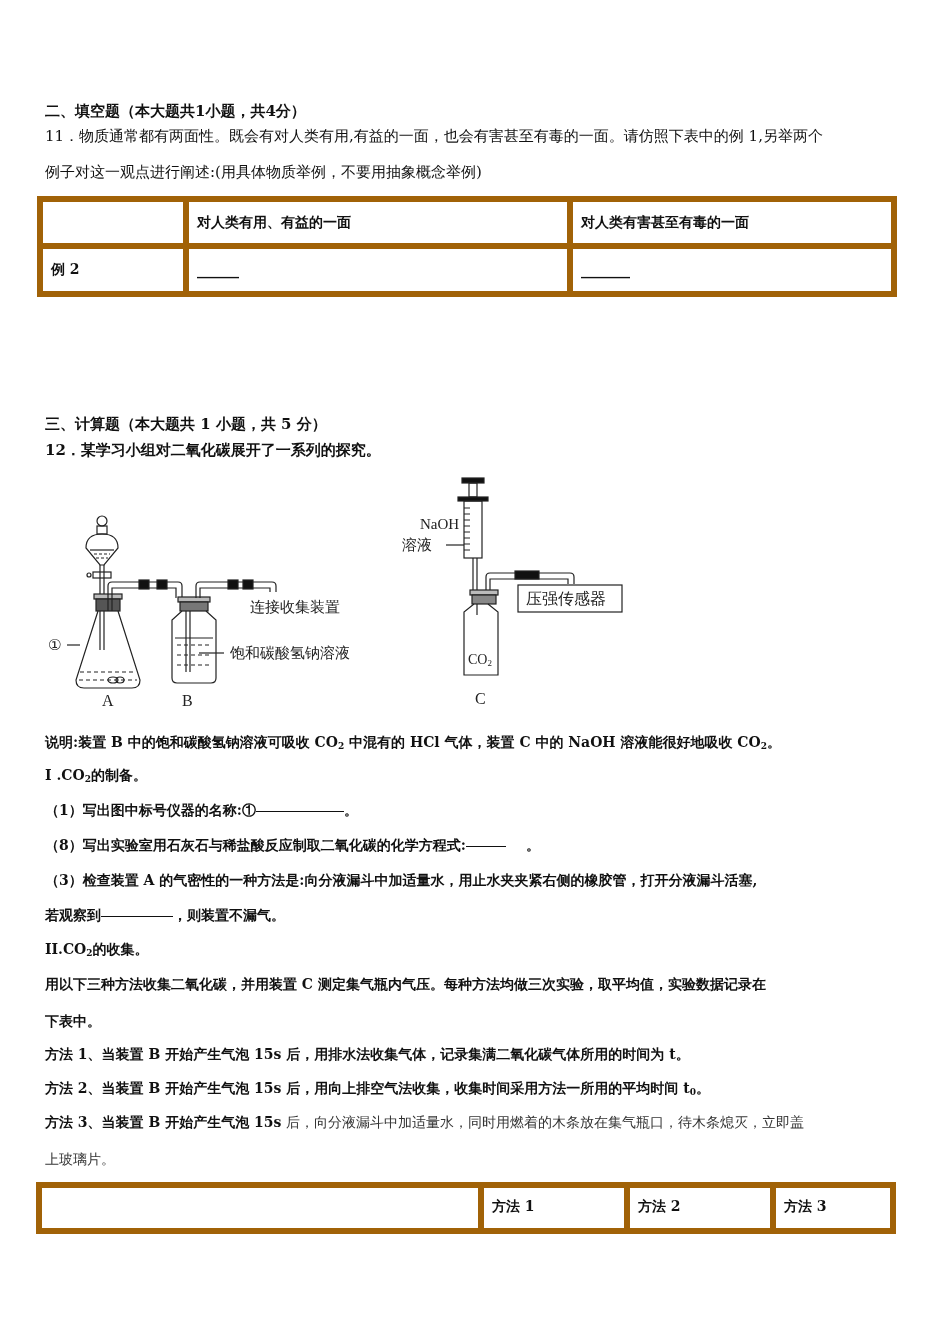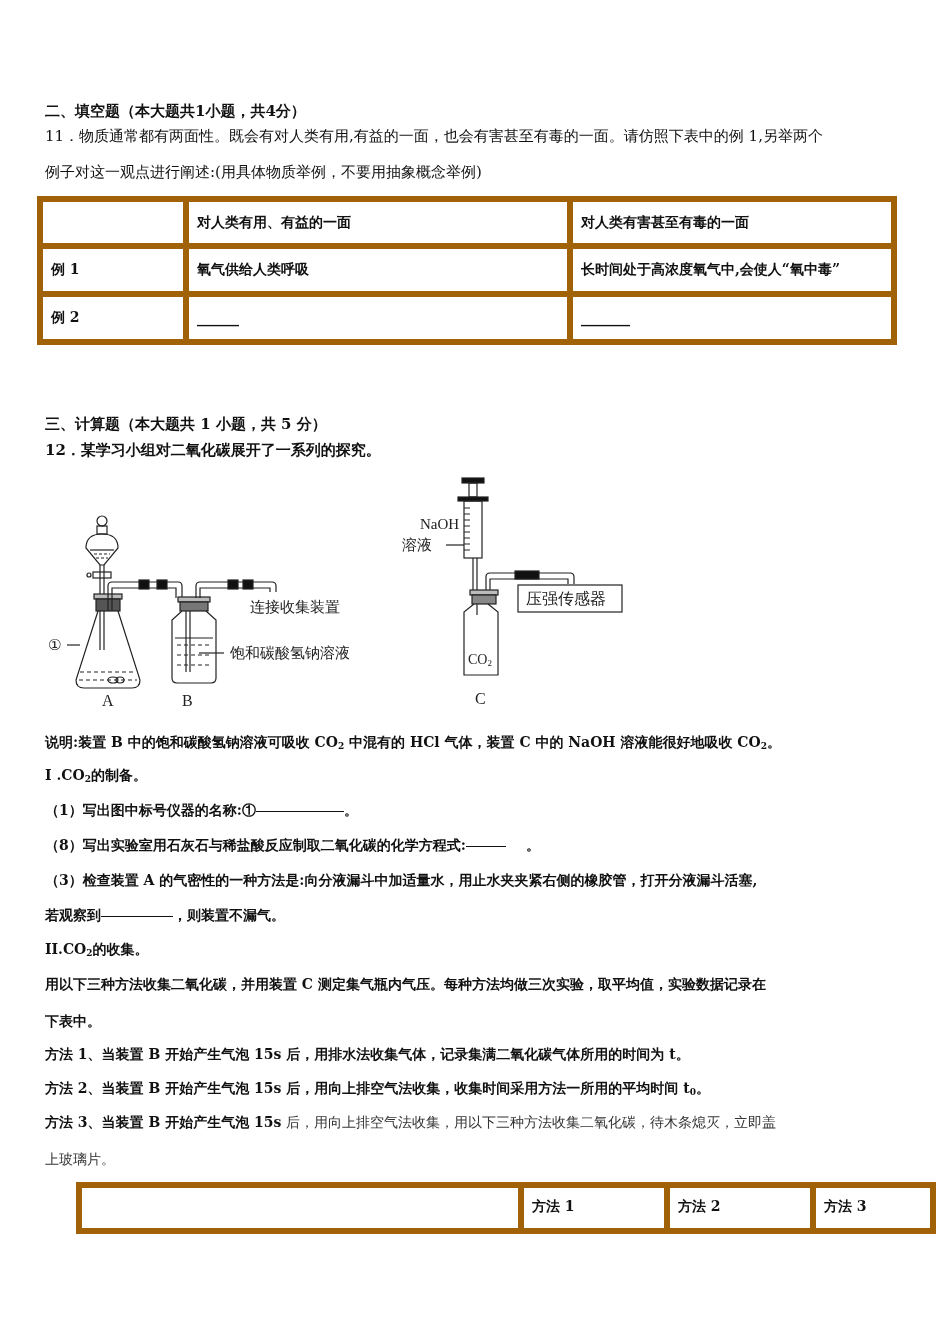--- a/index.html
+++ b/index.html
@@ -27,25 +27,20 @@
 <div class="abs b t15" style="left:45px; top:102px;">二、填空题（本大题共1小题，共4分）</div>
 <div class="abs t15" style="left:45px; top:127px;">11．物质通常都有两面性。既会有对人类有用,有益的一面，也会有害甚至有毒的一面。请仿照下表中的例 1,另举两个</div>
 <div class="abs t15" style="left:45px; top:163px;">例子对这一观点进行阐述:(用具体物质举例，不要用抽象概念举例)</div>
 
 <table class="grid" style="left:37px; top:196px; width:860px;">
   <tbody>
       <tr style="height:47px;">
     <td style="width:124px;"></td>
     <td style="width:362px;">对人类有用、有益的一面</td>
     <td>对人类有害甚至有毒的一面</td>
-  </tr>
-  <tr style="height:48px;">
-    <td>例 1</td>
-    <td>氧气供给人类呼吸</td>
-    <td>长时间处于高浓度氧气中,会使人“氧中毒”</td>
   </tr>
   <tr style="height:48px;">
     <td>例 2</td>
     <td>______</td>
     <td>_______</td>
   </tr>
 </tbody>
   </table>
 
 <div class="abs b t15" style="left:45px; top:415px;">三、计算题（本大题共 1 小题，共 5 分）</div>
@@ -150,24 +145,24 @@
 <div class="abs b t14" style="left:45px; top:872px;">（3）检查装置 A 的气密性的一种方法是:向分液漏斗中加适量水，用止水夹夹紧右侧的橡胶管，打开分液漏斗活塞,</div>
 <div class="abs b t14" style="left:45px; top:907px;"><span>若观察到</span><span class="blank" style="width:72px;"></span><span>，则装置不漏气。</span></div>
 
 <div class="abs b t14" style="left:45px; top:941px;"><span>II.CO</span><sub>2</sub><span>的收集。</span></div>
 
 <div class="abs b t14" style="left:45px; top:976px;">用以下三种方法收集二氧化碳，并用装置 C 测定集气瓶内气压。每种方法均做三次实验，取平均值，实验数据记录在</div>
 <div class="abs b t14" style="left:45px; top:1013px;">下表中。</div>
 
 <div class="abs b t14" style="left:45px; top:1046px;">方法 1、当装置 B 开始产生气泡 15s 后，用排水法收集气体，记录集满二氧化碳气体所用的时间为 t。</div>
 <div class="abs b t14" style="left:45px; top:1080px;"><span>方法 2、当装置 B 开始产生气泡 15s 后，用向上排空气法收集，收集时间采用方法一所用的平均时间 t</span><sub>0</sub><span>。</span></div>
-<div class="abs t14" style="left:45px; top:1114px;"><span class="b">方法 3、当装置 B 开始产生气泡 15s</span><span class="gray"> 后，用向上排空气法收集，用以下三种方法收集二氧化碳，待木条熄灭，立即盖</span></div>
+<div class="abs t14" style="left:45px; top:1114px;"><span class="b">方法 3、当装置 B 开始产生气泡 15s</span><span class="gray"> 后，向分液漏斗中加适量水，同时用燃着的木条放在集气瓶口，待木条熄灭，立即盖</span></div>
 <div class="abs t14 gray" style="left:45px; top:1151px;">上玻璃片。</div>
 
-<table class="grid" style="left:36px; top:1182px; width:860px;margin-left:40px;">
+<table class="grid" style="left:36px; top:1182px; width:860px;">
   <tbody>
       <tr style="height:46px;">
     <td style="width:420px;"></td>
     <td style="width:124px; vertical-align:top; padding-top:10px;">方法 1</td>
     <td style="width:124px; vertical-align:top; padding-top:10px;">方法 2</td>
     <td style="vertical-align:top; padding-top:10px;">方法 3</td>
   </tr>
 </tbody>
   </table>
 

